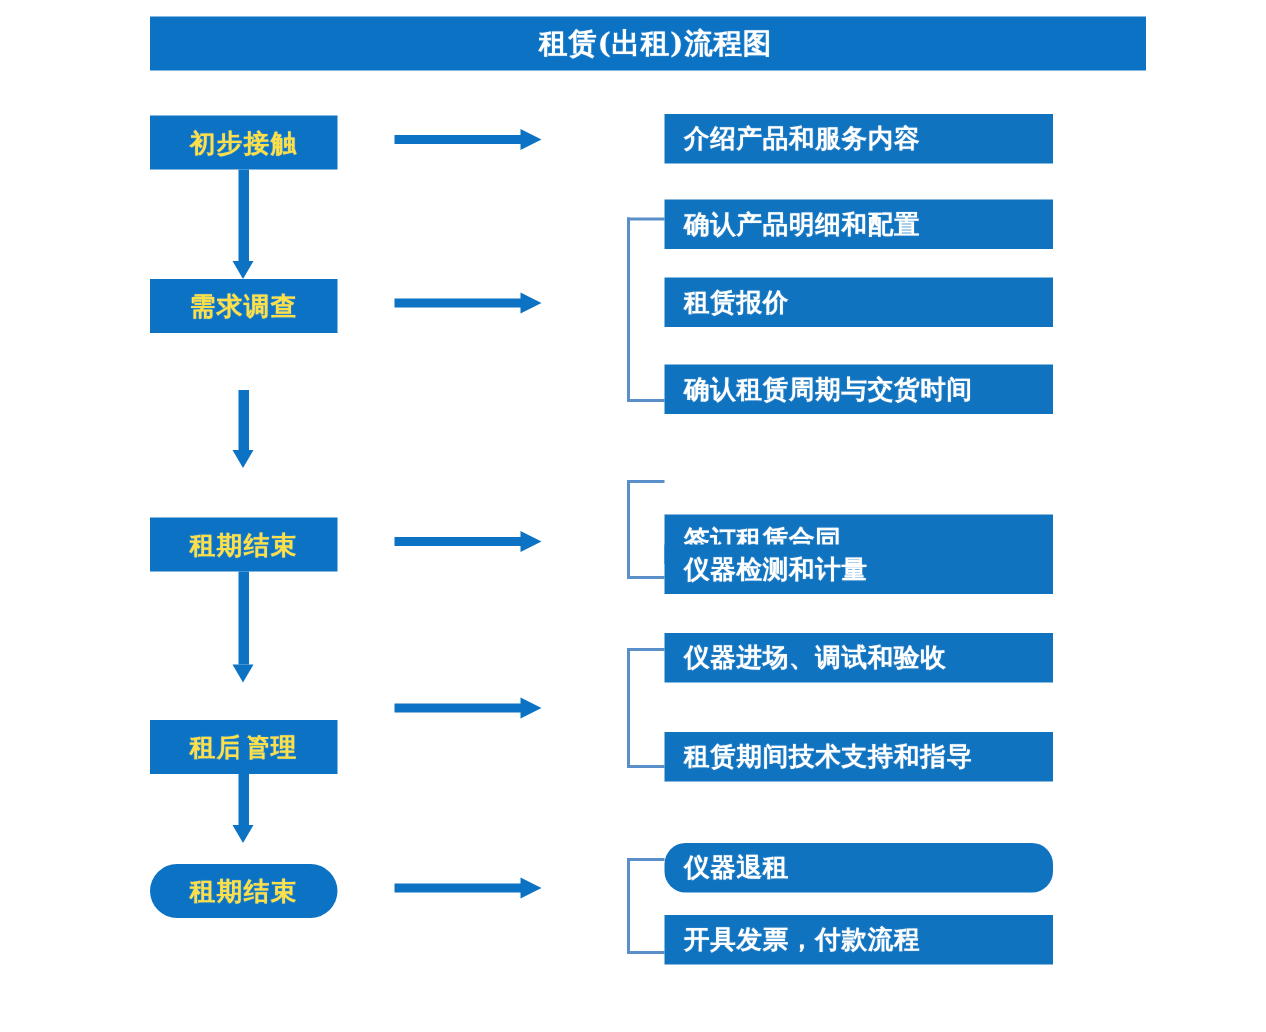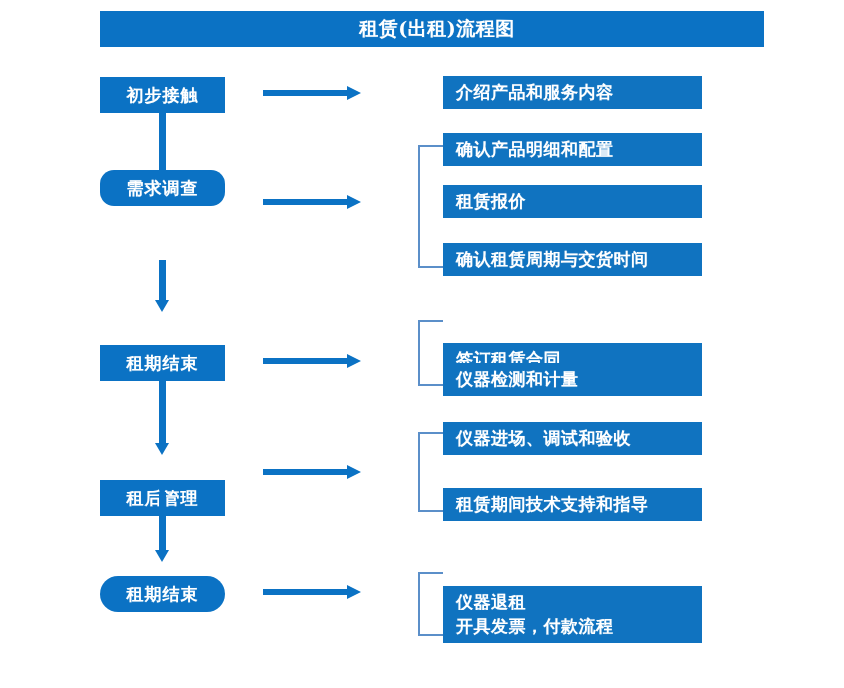--- a/index.html
+++ b/index.html
@@ -39,21 +39,21 @@
     padding-left: 10px;
   }
 
   
   .stage-box {
     position: absolute;
     left: 100px;
     width: 125px;
     height: 36px;
     background: #0b72c4;
-    color: #ffffff;
+    color: #fde047;
     font-size: 17px;
     font-weight: bold;
     display: flex;
     align-items: center;
     justify-content: center;
     letter-spacing: 1px;
     text-shadow: 0 0 1px rgba(255,255,255,0.35);
   }
 
   
@@ -148,21 +148,21 @@
     <div class="head"></div>
   </div>
 
   <div class="detail-box" style="top:76px;">介绍产品和服务内容</div>
 
   <div class="v-arrow" style="top:113px; height:73px;">
     <div class="shaft" style="height:61px;"></div>
     <div class="head" style="top:61px;"></div>
   </div>
 
-  <div class="stage-box" style="top:170px;border-radius:14px;">需求调查</div>
+  <div class="stage-box" style="top:186px;">需求调查</div>
 
   <div class="h-arrow" style="top:195px;">
     <div class="shaft"></div>
     <div class="head"></div>
   </div>
 
   <div class="bracket" style="top:145px; height:123px;"></div>
 
   <div class="detail-box" style="top:133px;">确认产品明细和配置</div>
 
@@ -213,17 +213,17 @@
 
   <div class="stage-box" style="top:576px;border-radius:18px;">租期结束</div>
 
   <div class="h-arrow" style="top:585px;">
     <div class="shaft"></div>
     <div class="head"></div>
   </div>
 
   <div class="bracket" style="top:572px; height:64px;"></div>
 
-  <div class="detail-box" style="top:586px;">仪器退租</div>
+  <div class="detail-box" style="top:562px;border-radius:14px;">仪器退租</div>
 
   <div class="detail-box" style="top:610px;">开具发票，付款流程</div>
 
 </div>
 
 </body></html>

